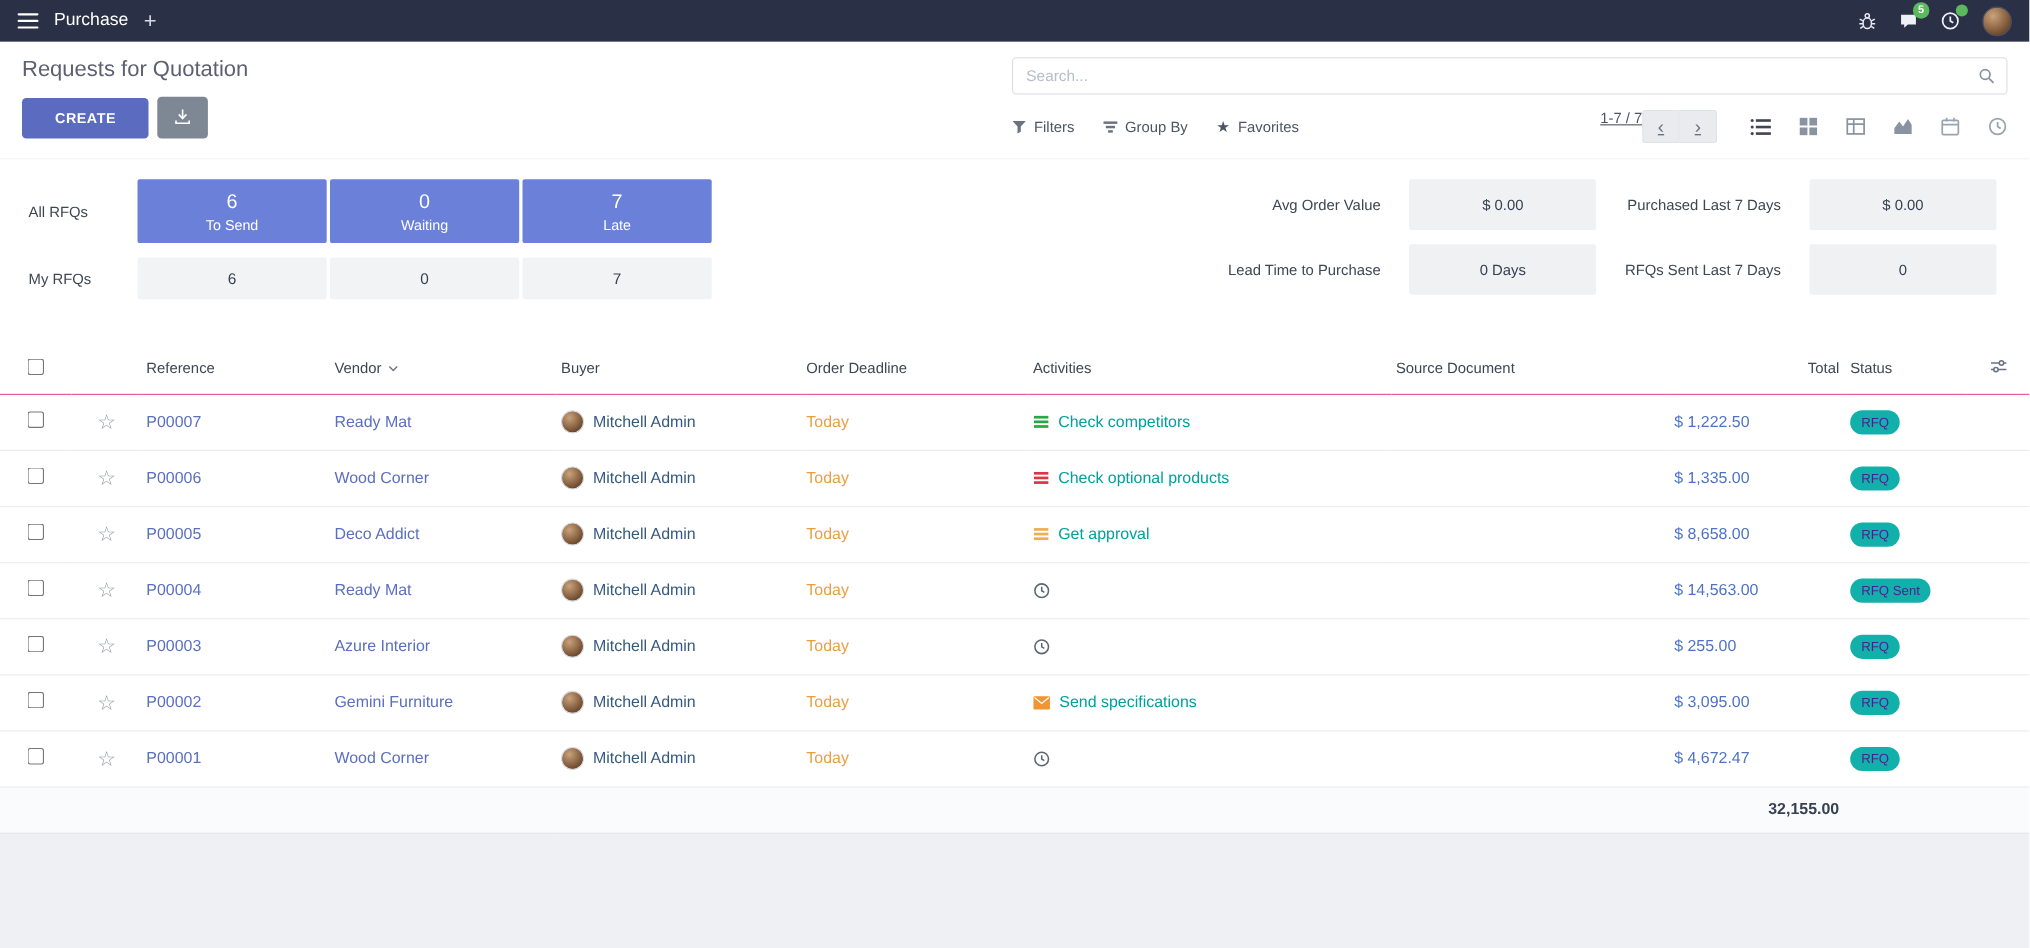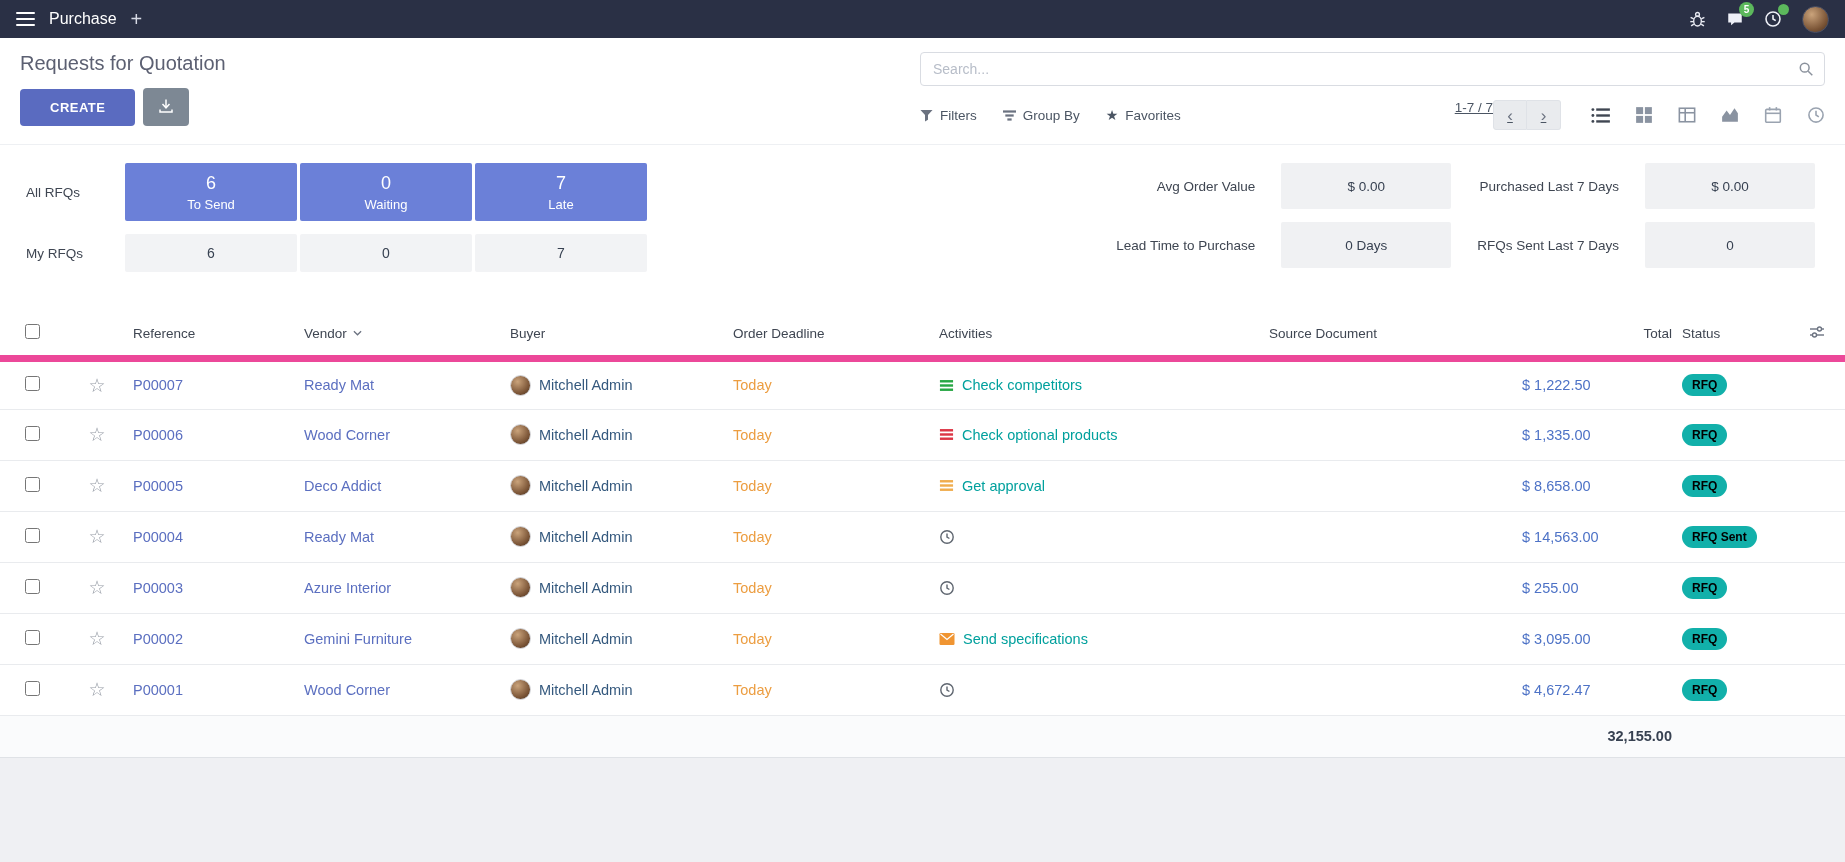--- a/index.html
+++ b/index.html
@@ -72,21 +72,21 @@
   .dash-right { margin-left:auto; display:grid; grid-template-columns:auto 170px auto 170px;
     column-gap:26px; row-gap:13px; align-items:center; padding-right:4px; }
   .stat-label { font-size:13.5px; color:#3f4652; text-align:right; white-space:nowrap; }
   .stat-value { background:#f0f1f3; height:46px; border-radius:2px; display:flex; align-items:center;
     justify-content:center; font-size:13.5px; color:#374151; cursor:pointer; }
 
   
   .table-wrap { margin-top:24px; background:#fff; }
   table { width:1845px; border-collapse:collapse; table-layout:fixed; }
   thead th { font-size:13.5px; font-weight:400; color:#3f4652; text-align:left; height:46px;
-    border-bottom:7px solid #ec4899; padding:0 4px; vertical-align:middle; cursor:pointer; }
+    border-bottom:1px solid #ec4899; padding:0 4px; vertical-align:middle; cursor:pointer; }
   thead th.th-total { text-align:right; padding-right:6px; }
   .th-sort { display:inline-flex; align-items:center; gap:6px; }
   .sort-caret { color:#6b7280; display:inline-flex; }
   tbody td { height:51px; border-bottom:1px solid #e9ebee; padding:0 4px; vertical-align:middle;
     font-size:14.5px; color:#374151; }
   tbody tr { background:#fff; cursor:pointer; }
   .cell-center { text-align:center; }
   .star { font-size:19px; color:#949aa4; cursor:pointer; }
   input[type="checkbox"] { width:15px; height:15px; cursor:pointer; }
   .link { color:var(--link-blue,#5b6fc0); cursor:pointer; }
@@ -97,22 +97,22 @@
   .today { color:var(--orange-today,#ec9d40); }
   .activity { display:flex; align-items:center; gap:8px; color:var(--teal,#00a09d); }
   .act-icon { display:flex; }
   .act-green { color:#28a745; }
   .act-red { color:#dc3545; }
   .act-yellow { color:#f0ad4e; }
   .act-orange { color:#f09532; }
   .act-clock { color:#5f6670; }
   .cell-total { text-align:left; padding-right:6px; }
   .amount { color:var(--amount-blue,#4d72c6); }
-  .pill { display:inline-block; background:var(--badge-teal,#12b0aa); color:#000000; font-size:12px;
-    font-weight:bold; padding:4px 10px; border-radius:11px; white-space:nowrap; }
+  .pill { display:inline-block; background:var(--badge-teal,#12b0aa); color:#4c1d95; font-size:12px;
+    font-weight:normal; padding:4px 10px; border-radius:11px; white-space:nowrap; }
   .opt-cols { color:#6b7280; display:inline-flex; cursor:pointer; }
   tfoot td { height:42px; background:#fafbfc; border-top:1px solid #dfe2e6; border-bottom:1px solid #dfe2e6;
     font-size:14.5px; vertical-align:middle; }
   .footer-total { font-weight:bold; color:#374151; text-align:right; padding-right:6px;margin-top:30px; }
 
   .bottom-filler { flex:1; background:#eff0f3; }
 </style>
 </head>
 <body>
 

